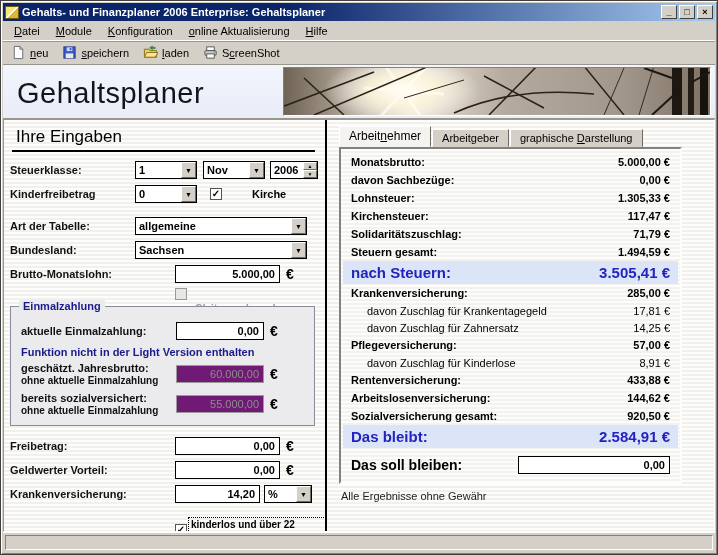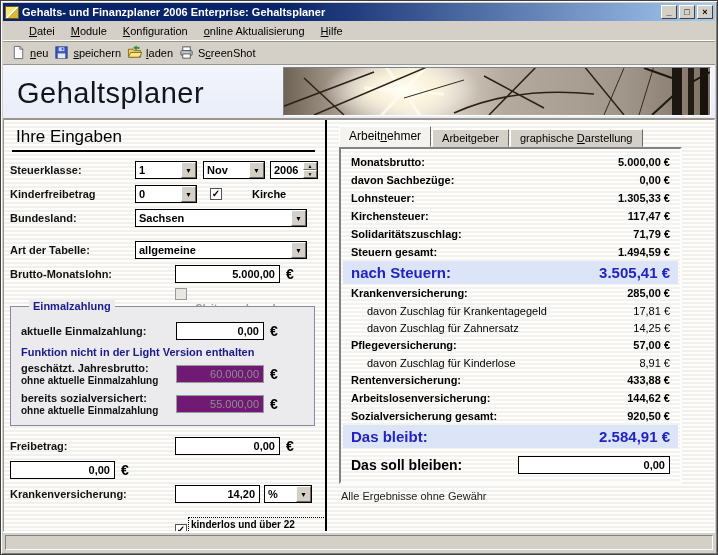--- a/index.html
+++ b/index.html
@@ -14,24 +14,24 @@
   
   .titlebar{height:18px;background:linear-gradient(90deg,var(--titlebar-left) 0%,var(--titlebar-left) 40%,var(--titlebar-right) 100%);
     display:flex;align-items:center;padding:0 2px;flex:0 0 auto;}
   .app-icon{width:14px;height:13px;background:linear-gradient(135deg,#f7e77a 0 45%,#fff 45% 55%,#d9b93a 55%);
     border:1px solid #6e5a12;margin-right:3px;flex:0 0 auto;}
   .title-text{color:#fff;font-size:11px;font-weight:bold;flex:1;white-space:nowrap;overflow:hidden;}
   .winbtns{display:flex;gap:2px;}
   .winbtn{width:16px;height:14px;background:var(--chrome);border:1px solid;border-color:#fff #404040 #404040 #fff;
     font-size:9px;font-weight:bold;line-height:12px;text-align:center;color:#000;}
   
-  .menubar{height:20px;display:flex;align-items:center;font-size:11px;gap:2px;padding-left:19px;
+  .menubar{height:20px;display:flex;align-items:center;font-size:11px;gap:2px;padding-left:4px;
     border-bottom:1px solid #fff;box-shadow:0 1px 0 #9a9689;flex:0 0 auto;}
   .menu-item{padding:2px 7px;color:#000;}
-  .toolbar{height:24px;display:flex;align-items:center;gap:6px;padding-left:8px;font-size:11px;
+  .toolbar{height:24px;display:flex;align-items:center;gap:14px;padding-left:8px;font-size:11px;
     border-bottom:1px solid #9a9689;box-shadow:0 1px 0 #fff;flex:0 0 auto;}
   .tool-btn{display:flex;align-items:center;gap:4px;}
   .tool-btn svg{width:15px;height:15px;}
   
   .header-band{height:54px;background:linear-gradient(180deg,#f2f5fc,#e9edf8);position:relative;
     border-bottom:1px solid #9a9689;flex:0 0 auto;}
   .app-title{font-size:29px;color:#14141e;padding:12px 0 0 14px;letter-spacing:0.5px;}
   .banner{position:absolute;right:4px;top:2px;width:428px;height:49px;border:1px solid;
     border-color:#808080 #fff #fff #808080;overflow:hidden;}
   
@@ -58,21 +58,21 @@
   input.money:disabled{color:#8e8e8e;font-weight:normal;border-color:#9a9a9a;background:#701a75;}
   .euro{font-size:14px;font-weight:bold;margin-left:6px;color:#000;}
   .checkbox{width:12px;height:12px;background:#fff;border:1px solid #555;font-size:10px;line-height:10px;
     text-align:center;color:#000;flex:0 0 auto;}
   .checkbox.checked::after{content:"\2713";font-weight:bold;}
   .checkbox.disabled{background:#e9e7e1;border-color:#9a9a9a;}
   .cb-label{font-size:11px;font-weight:bold;margin-left:8px;}
   .cb-label.dim{color:#9a9a9a;font-size:10px;font-weight:bold;margin-top:28px;}
   .cb-label.focus{outline:1px dotted #000;padding:1px 2px;font-weight:bold;}
   .groupbox{border:1px solid #8a8a9a;background:#ebebee;margin:4px 10px 8px 0;padding:12px 8px 6px 10px;position:relative;}
-  .groupbox .legend{position:absolute;top:-7px;left:18px;background:#ebebee;padding:0 4px;
+  .groupbox .legend{position:absolute;top:-7px;left:8px;background:#ebebee;padding:0 4px;
     font-size:11px;font-weight:bold;color:var(--group-title);}
   .notice{font-size:11px;font-weight:bold;color:var(--group-title);padding:3px 0 1px 0;}
   .two-line .sub{font-size:10px;line-height:10px;}
   .two-line{line-height:12px;}
   .form-row.tall{height:30px;}
   
   .tabs{display:flex;align-items:flex-end;height:21px;margin:4px 0 0 4px;}
   .tab{height:18px;padding:2px 9px 0 9px;font-size:11px;background:var(--chrome);
     border:1px solid;border-color:#fff #6e6a5e #d4d0c8 #fff;margin-right:1px;color:#000;}
   .tab.active{height:21px;background:#f4f3ef;font-size:12px;border-bottom-color:#f4f3ef;position:relative;z-index:2;}
@@ -217,32 +217,32 @@
       <div class="form-row">
         <span class="lbl">Kinderfreibetrag</span>
         <span class="combo" style="width:62px;">
           <span class="val">0</span>
           <span class="arrow">▼</span>
         </span>
         <span class="checkbox checked" style="margin-left:13px;"></span>
         <span class="cb-label" style="margin-left:30px;">Kirche</span>
       </div>
 
-      <div class="form-row">
-        <span class="lbl">Bundesland:</span>
-        <span class="combo" style="width:172px;">
-          <span class="val">Sachsen</span>
-          <span class="arrow">▼</span>
-        </span>
-      </div>
-
       <div class="form-row" style="margin-top:8px;">
         <span class="lbl">Art der Tabelle:</span>
         <span class="combo" style="width:172px;">
           <span class="val">allgemeine</span>
+          <span class="arrow">▼</span>
+        </span>
+      </div>
+
+      <div class="form-row">
+        <span class="lbl">Bundesland:</span>
+        <span class="combo" style="width:172px;">
+          <span class="val">Sachsen</span>
           <span class="arrow">▼</span>
         </span>
       </div>
 
       <div class="form-row">
         <span class="lbl-wide">Brutto-Monatslohn:</span>
         <input class="money" style="width: 105px;" value="5.000,00">
         <span class="euro">€</span>
       </div>
 
@@ -282,20 +282,21 @@
         </div>
       </div>
 
       <div class="form-row">
         <span class="lbl-wide">Freibetrag:</span>
         <input class="money" style="width: 105px;" value="0,00">
         <span class="euro">€</span>
       </div>
 
       <div class="form-row">
+        <span class="lbl-wide">Geldwerter Vorteil:</span>
         <input class="money" style="width: 105px;" value="0,00">
         <span class="euro">€</span>
       </div>
 
       <div class="form-row">
         <span class="lbl-wide">Krankenversicherung:</span>
         <input class="money" style="width: 85px;" value="14,20">
         <span class="combo" style="width:48px;margin-left:4px;">
           <span class="val">%</span>
           <span class="arrow">▼</span>

